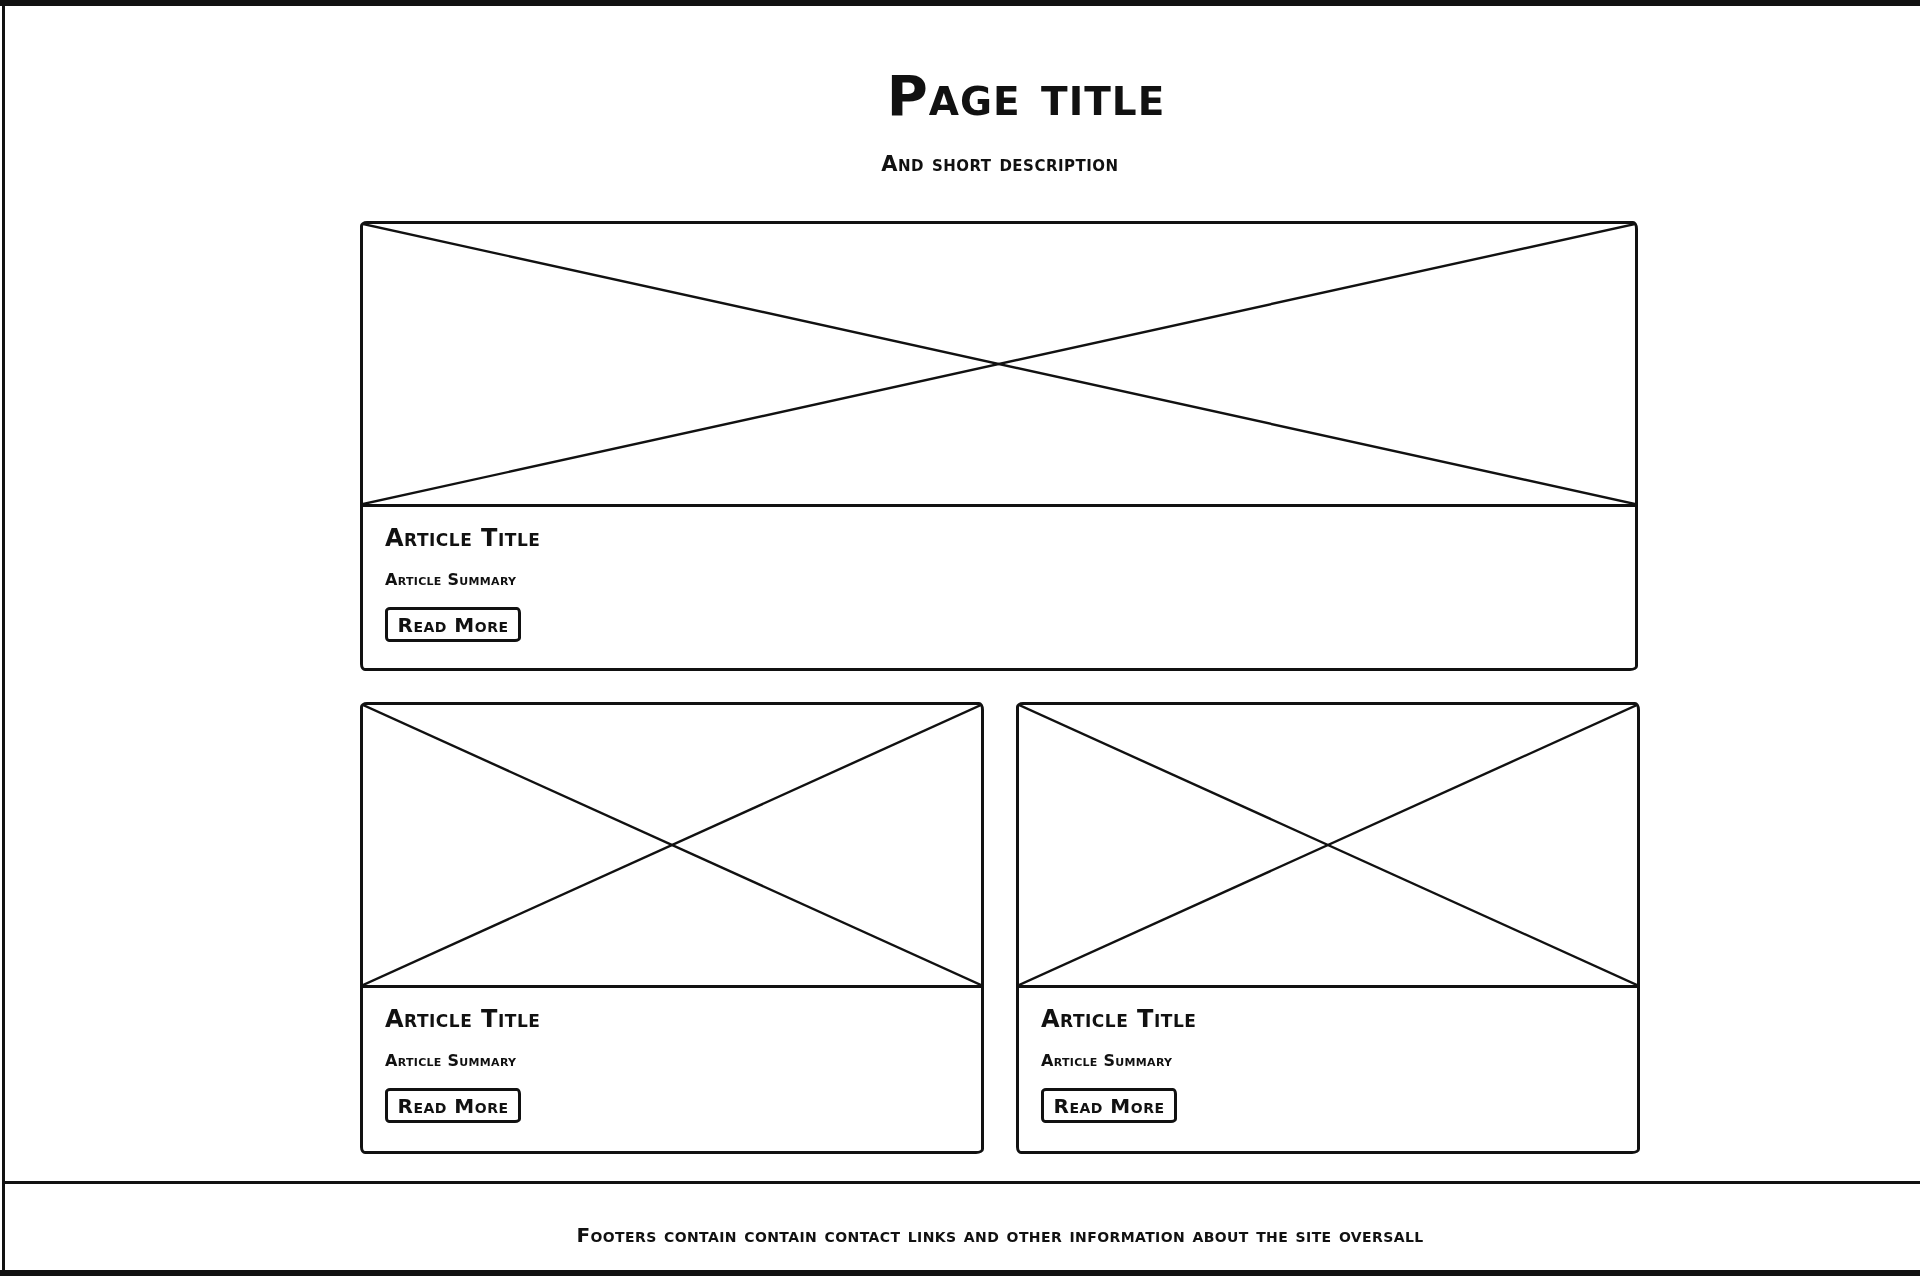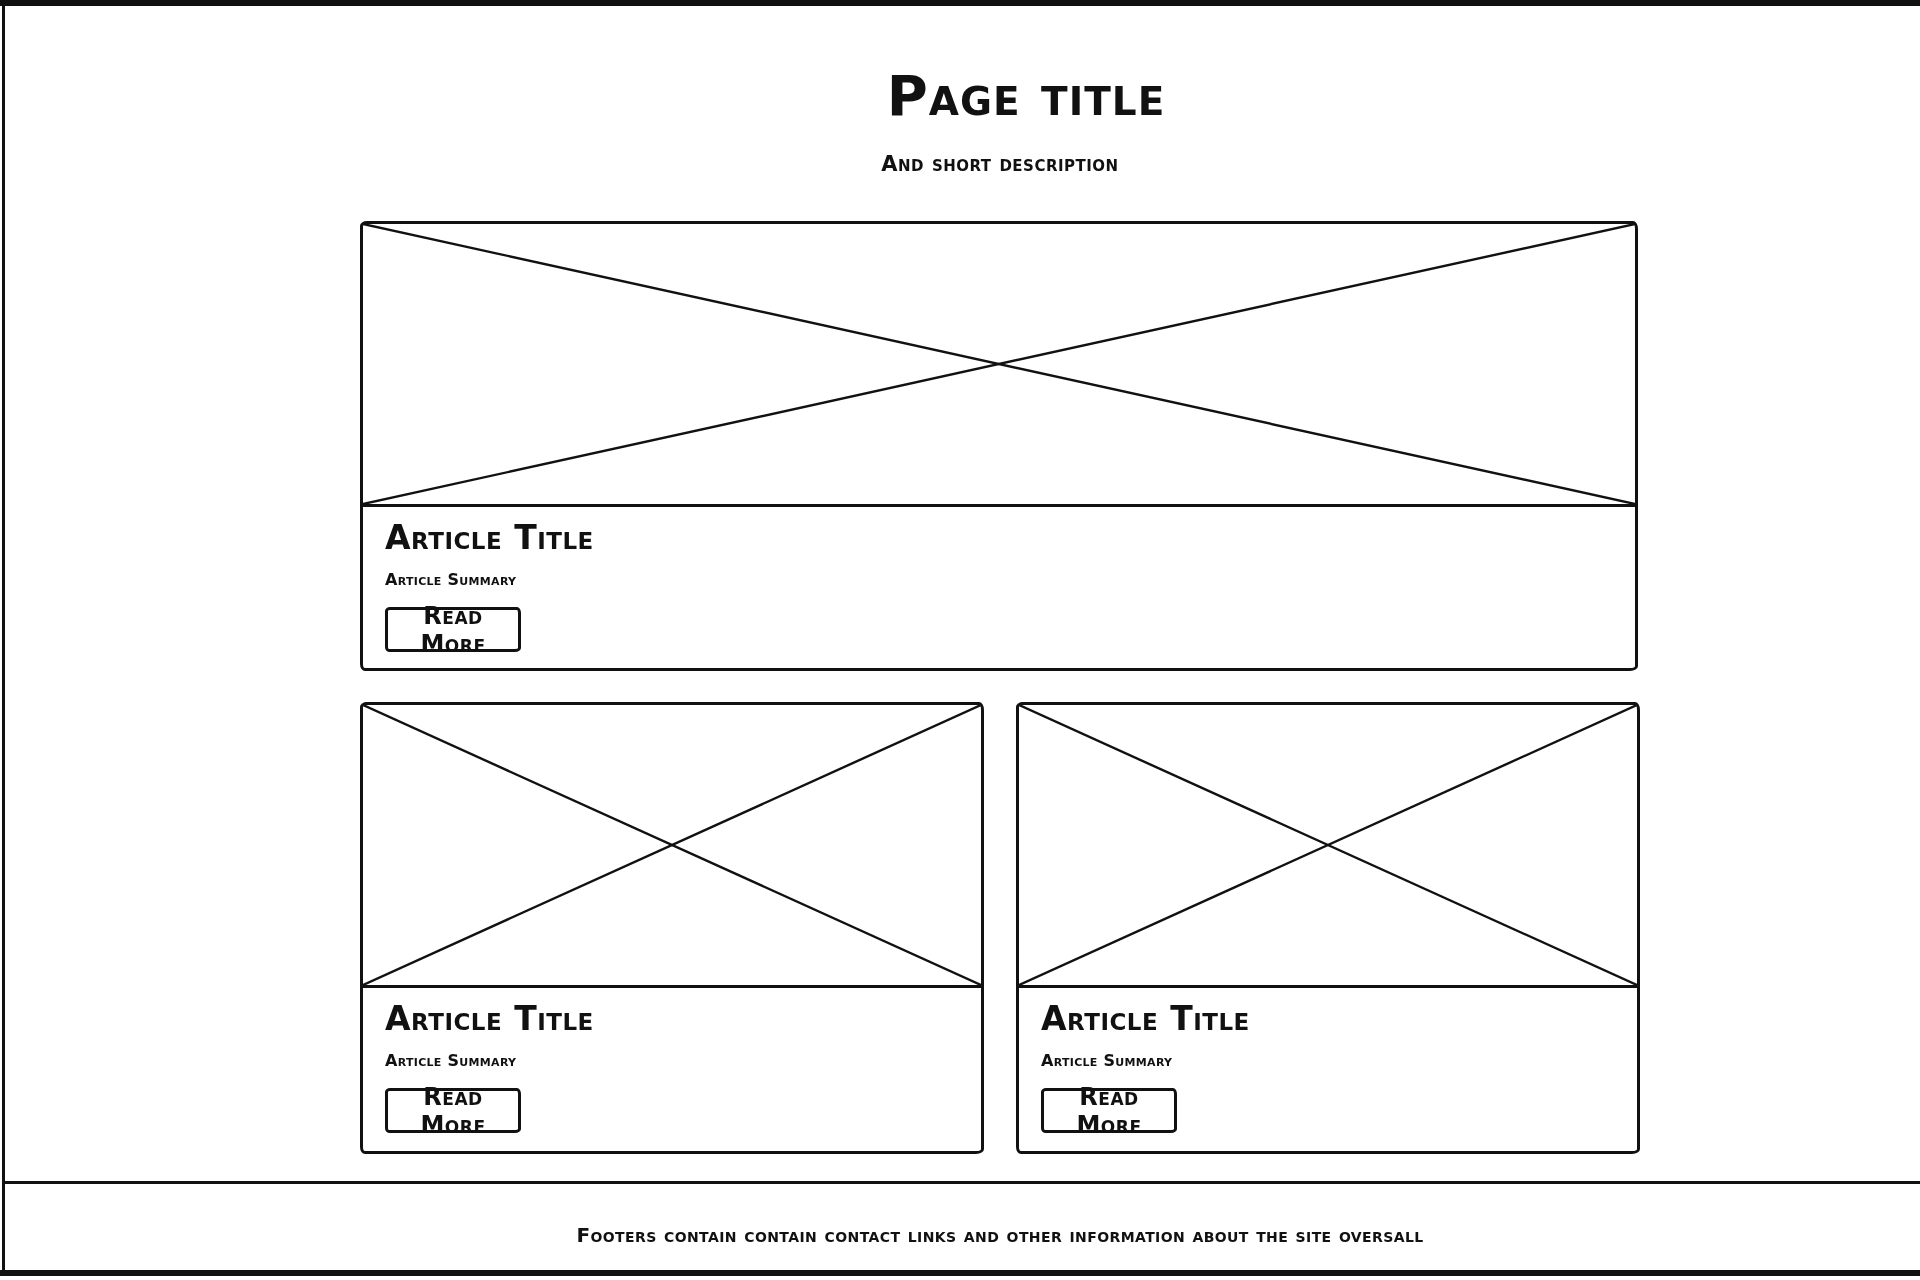--- a/index.html
+++ b/index.html
@@ -52,31 +52,31 @@
   .card-img {
     position: relative;
     width: 100%;
     height: 283px;
     border-bottom: 3px solid var(--ink);
   }
   .card-img svg { position: absolute; inset: 0; width: 100%; height: 100%; display: block; }
   .card-img line { stroke: var(--ink); stroke-width: 2.4; vector-effect: non-scaling-stroke; }
 
   .card-body { padding: 14px 20px 0 22px; }
-  .article-title   { margin: 0 0 12px 0; font-size: 33px; line-height: 34px; letter-spacing: 0.5px; }
+  .article-title   { margin: 0 0 12px 0; font-size: 24px; line-height: 34px; letter-spacing: 0.5px; }
   .article-summary { margin: 0 0 14px 0; font-size: 16px; line-height: 26px; letter-spacing: 0.3px; }
 
   .read-more {
     display: flex; align-items: center; justify-content: center;
-    width: 136px; height: 45px;
+    width: 136px; height: 35px;
     background: var(--paper);
     border: 3px solid var(--ink);
     border-radius: 5px 4px 6px 4px / 4px 6px 4px 5px;
     font-family: inherit; font-variant-caps: small-caps;
-    font-size: 24px; font-weight: 700; letter-spacing: 0.5px;
+    font-size: 20px; font-weight: 700; letter-spacing: 0.5px;
     color: var(--ink);
     padding: 8px; cursor: pointer;
   }
 
   
   .page-footer-text {
     margin: 0; position: absolute; left: 360px; top: 1222px; width: 1280px;
     text-align: center; font-size: 20px; line-height: 26px; letter-spacing: 0.4px;
   }
 </style>

